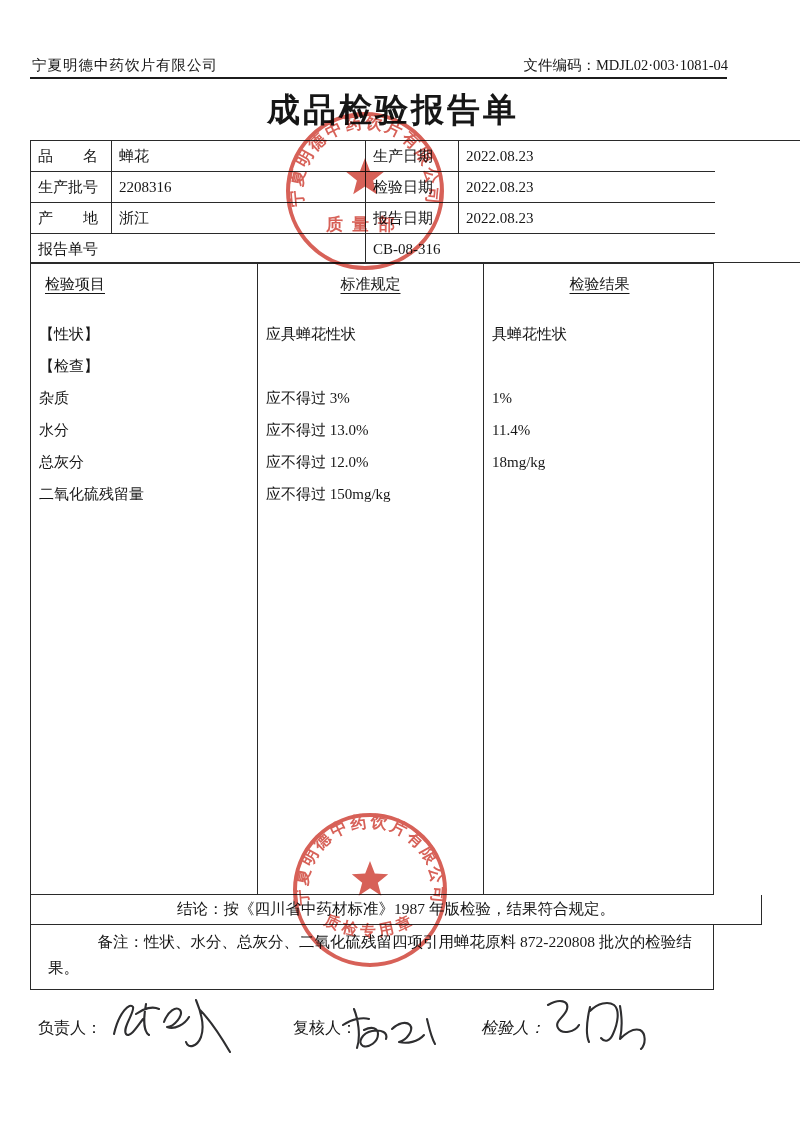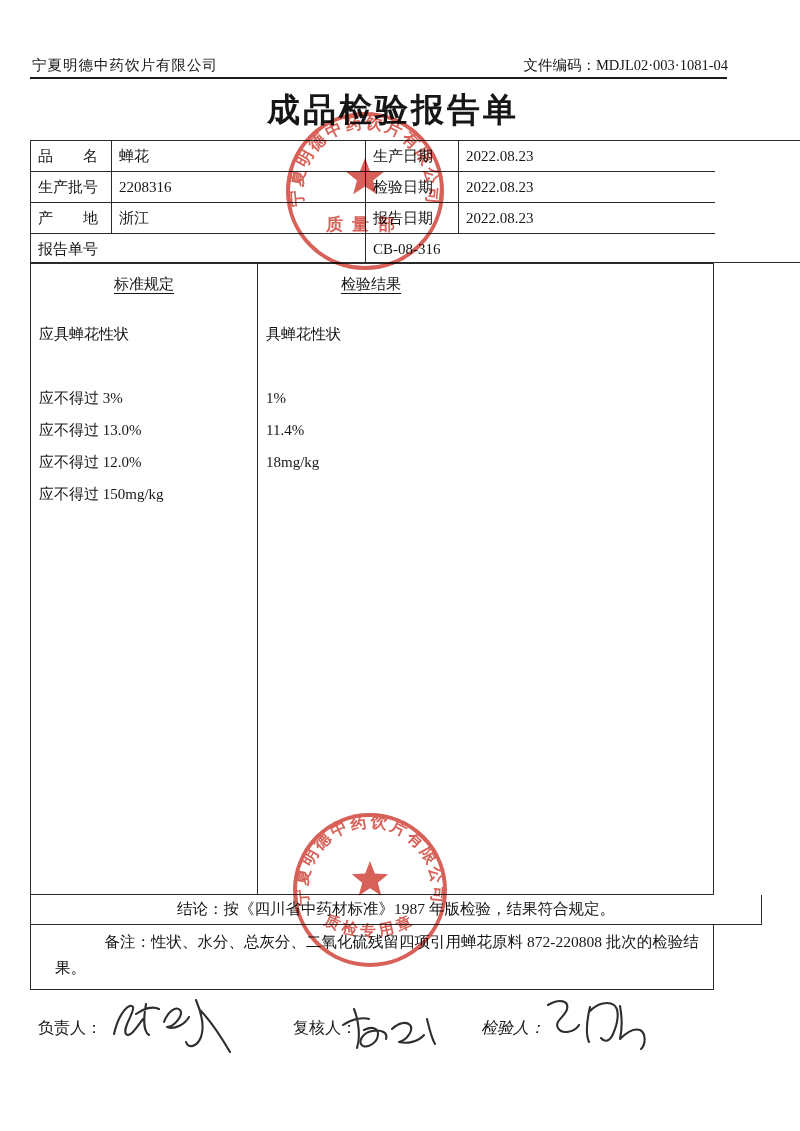--- a/index.html
+++ b/index.html
@@ -56,21 +56,21 @@
 
   
   .conclusion-row {
     left:30px; top:895px; width:732px; height:30px;
     border:1.5px solid #2a2a2a; border-top:none;
     text-align:center; line-height:28px; font-size:15.5px;
   }
   .remark-row {
     left:30px; top:925px; width:684px; height:65px;
     border:1.5px solid #2a2a2a; border-top:none;
-    padding:4px 10px 0 24px; font-size:15.5px; line-height:26px;
+    padding:4px 10px 0 17px; font-size:15.5px; line-height:26px;
     text-indent:3.2em;
   }
 
   
   .sig-label { top:1018px; font-size:16px; }
   .sig-label.s1 { left:38px;text-align:right; }
   .sig-label.s2 { left:267px;margin-left:26px; }
   .sig-label.s3 { left:481px;font-style:italic; }
   .sig-svg path { fill:none; stroke:#2e2e30; stroke-width:2.1;
                   stroke-linecap:round; stroke-linejoin:round; }
@@ -100,20 +100,29 @@
   <div class="cell">产　　地</div>
   <div class="cell">浙江</div>
   <div class="cell">报告日期</div>
   <div class="cell last-col">2022.08.23</div>
 
   <div class="cell span2a last-row">报告单号</div>
   <div class="cell span2b last-col last-row">CB-08-316</div>
 </div>
 
 <div class="abs spec-table">
+  <div class="spec-col">
+    <div class="spec-head left"><span>检验项目</span></div>
+    <div class="spec-row">【性状】</div>
+    <div class="spec-row">【检查】</div>
+    <div class="spec-row">杂质</div>
+    <div class="spec-row">水分</div>
+    <div class="spec-row">总灰分</div>
+    <div class="spec-row">二氧化硫残留量</div>
+  </div>
   <div class="spec-col">
     <div class="spec-head center"><span>标准规定</span></div>
     <div class="spec-row">应具蝉花性状</div>
     <div class="spec-row"></div>
     <div class="spec-row">应不得过 3%</div>
     <div class="spec-row">应不得过 13.0%</div>
     <div class="spec-row">应不得过 12.0%</div>
     <div class="spec-row">应不得过 150mg/kg</div>
   </div>
   <div class="spec-col last">

